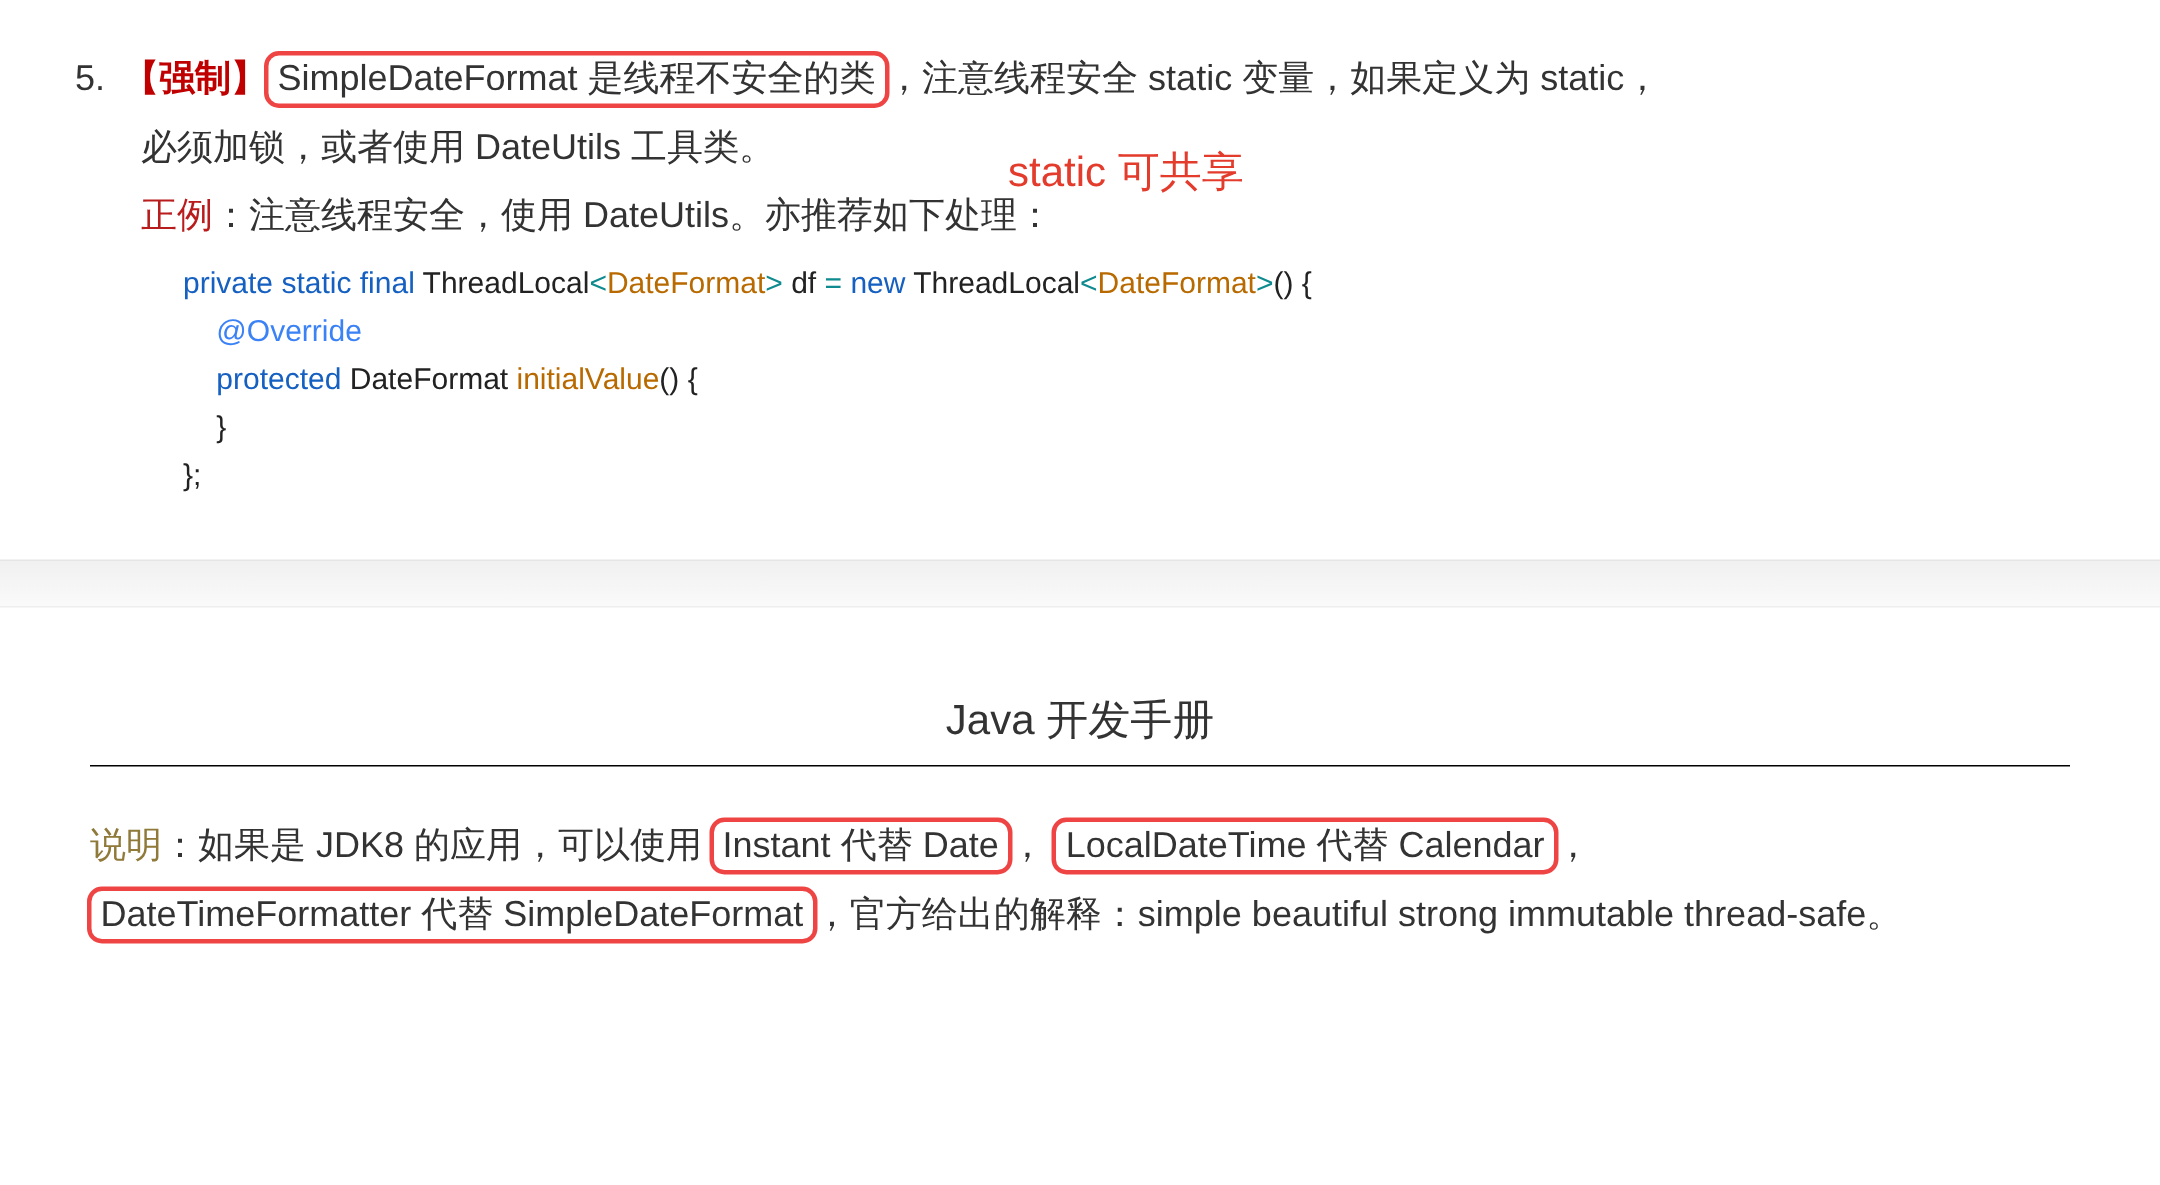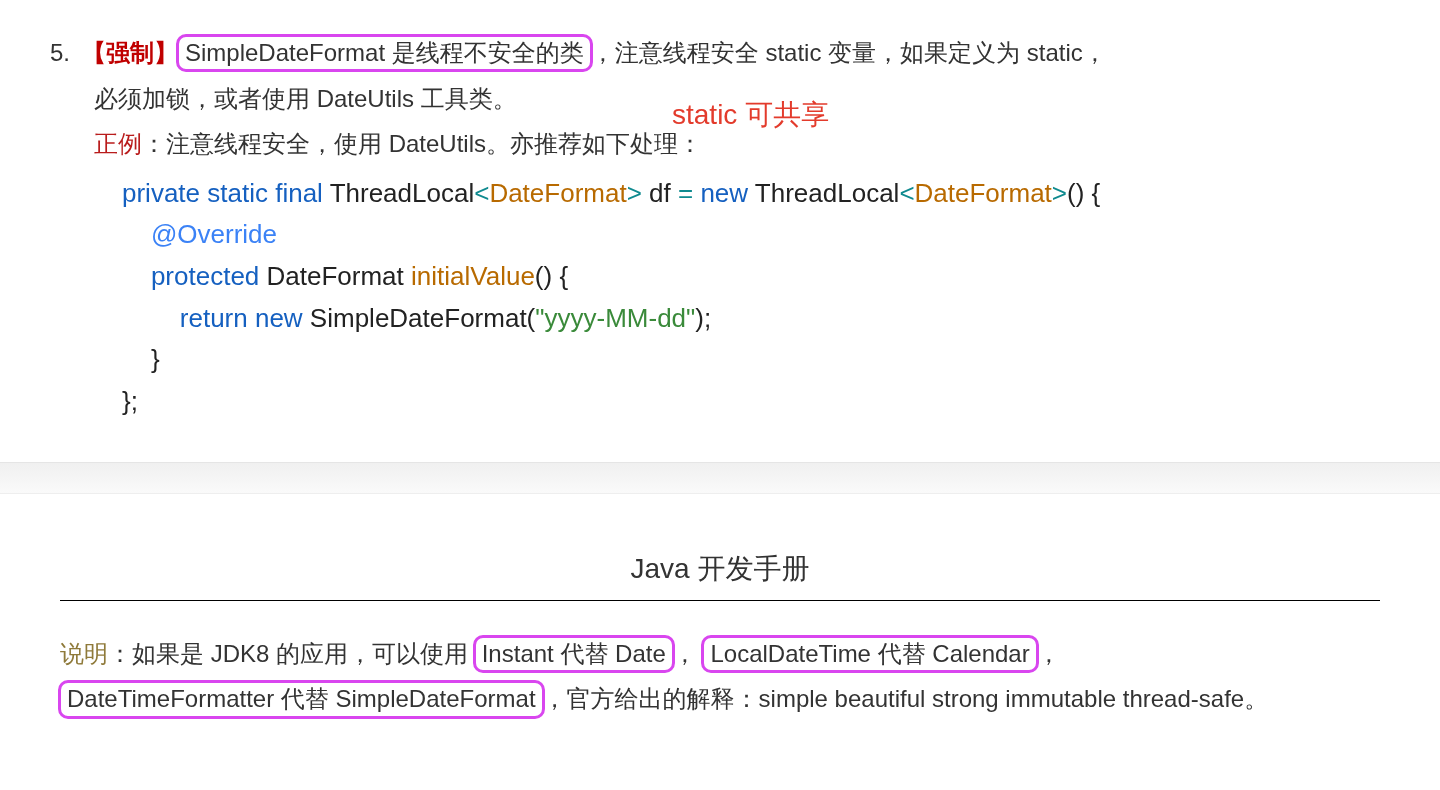--- a/index.html
+++ b/index.html
@@ -39,38 +39,38 @@
   .tag-good {
     color: #b91c1c;
     font-weight: 500;
   }
   .tag-note {
     color: #8f7a3a;
     font-weight: 500;
   }
   .hl-box {
     display: inline-block;
-    border: 3px solid #d946ef;
+    border: 3px solid #ef4444;
     border-radius: 10px;
     padding: 0 6px;
     line-height: 1.35;
     margin: 0 -2px;
   }
   .annotation {
     position: absolute;
     color: #e33b2c;
     font-size: 28px;
     font-weight: 500;
     top: 58px;
     left: 590px;
     white-space: nowrap;
   }
   .code-block {
     padding-left: 40px;
-    font-size: 26px;
+    font-size: 20px;
     line-height: 1.6;
     margin-top: 6px;
   }
   .code-line { white-space: pre; }
   .kw-blue { color: #1560c0; }
   .kw-teal { color: #0f8a8f; }
   .kw-orange { color: #b86a00; }
   .kw-str { color: #3a8a3a; }
   .kw-gray { color: #3b82f6; }
   .kw-dark { color: #222; }
@@ -114,21 +114,20 @@
       <div class="annotation">static 可共享</div>
 
       <div class="continuation">
         <span class="tag-good">正例</span><span>：注意线程安全，使用 DateUtils。亦推荐如下处理：</span>
       </div>
 
       <div class="code-block">
         <div class="code-line"><span class="kw-blue">private</span><span class="kw-blue"> static</span><span class="kw-blue"> final</span><span class="kw-dark"> ThreadLocal</span><span class="kw-teal">&lt;</span><span class="kw-orange">DateFormat</span><span class="kw-teal">&gt;</span><span class="kw-dark"> df </span><span class="kw-teal">=</span><span class="kw-blue"> new</span><span class="kw-dark"> ThreadLocal</span><span class="kw-teal">&lt;</span><span class="kw-orange">DateFormat</span><span class="kw-teal">&gt;</span><span class="kw-dark">() {</span></div>
         <div class="code-line">    <span class="kw-gray">@Override</span></div>
         <div class="code-line">    <span class="kw-blue">protected</span><span class="kw-dark"> DateFormat </span><span class="kw-orange">initialValue</span><span class="kw-dark">() {</span></div>
-        <div class="code-line">        <span class="kw-blue">return</span><span class="kw-blue"> new</span><span class="kw-dark"> SimpleDateFormat(</span><span class="kw-str">"yyyy-MM-dd"</span><span class="kw-dark">);</span></div>
         <div class="code-line">    <span class="kw-dark">}</span></div>
         <div class="code-line"><span class="kw-dark">};</span></div>
       </div>
     </div>
   </div>
 
 </div>
 
 <div class="divider-band"></div>
 

